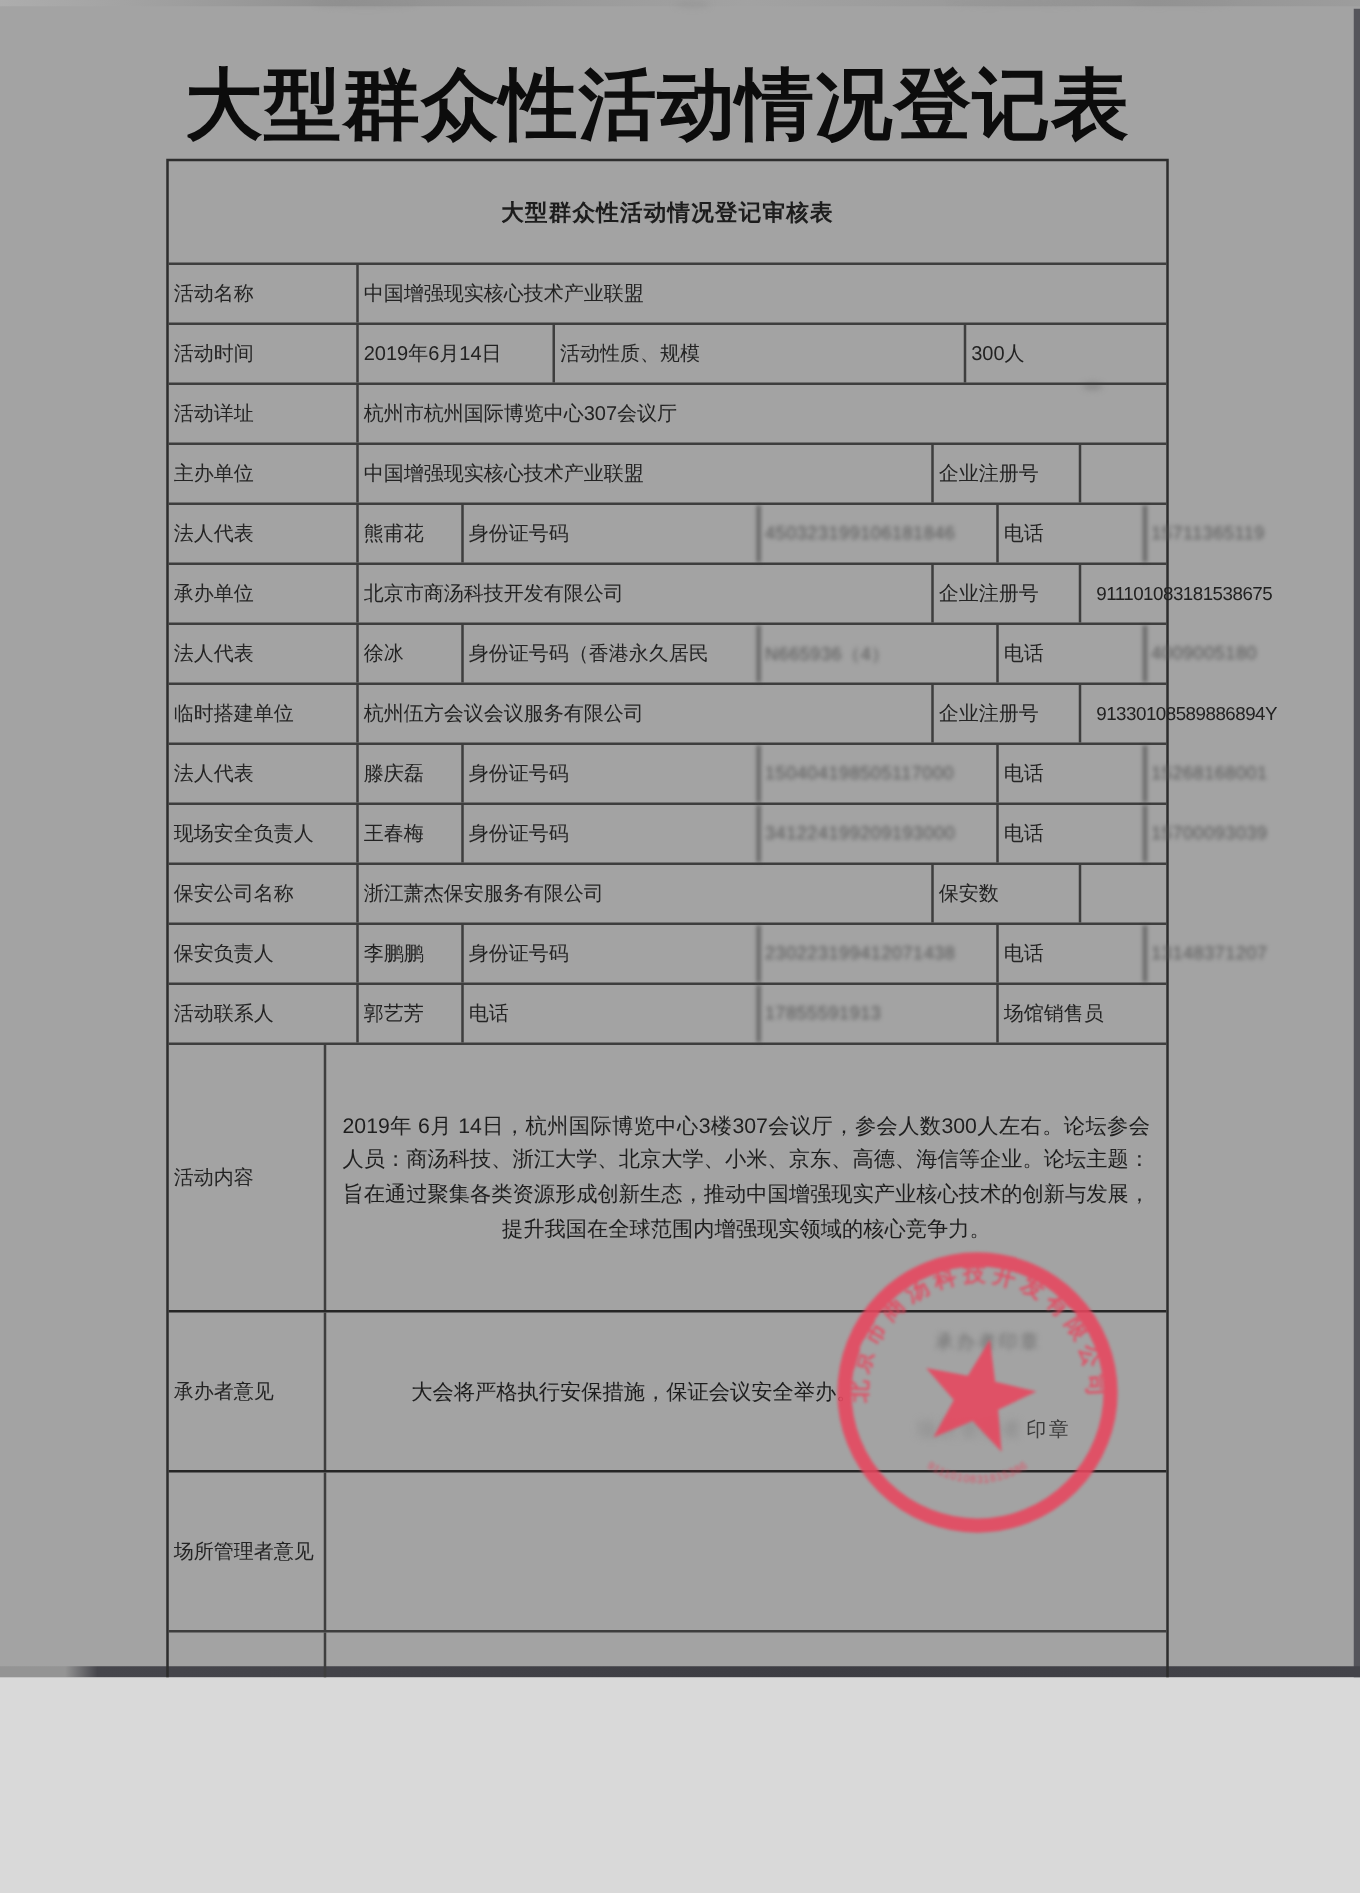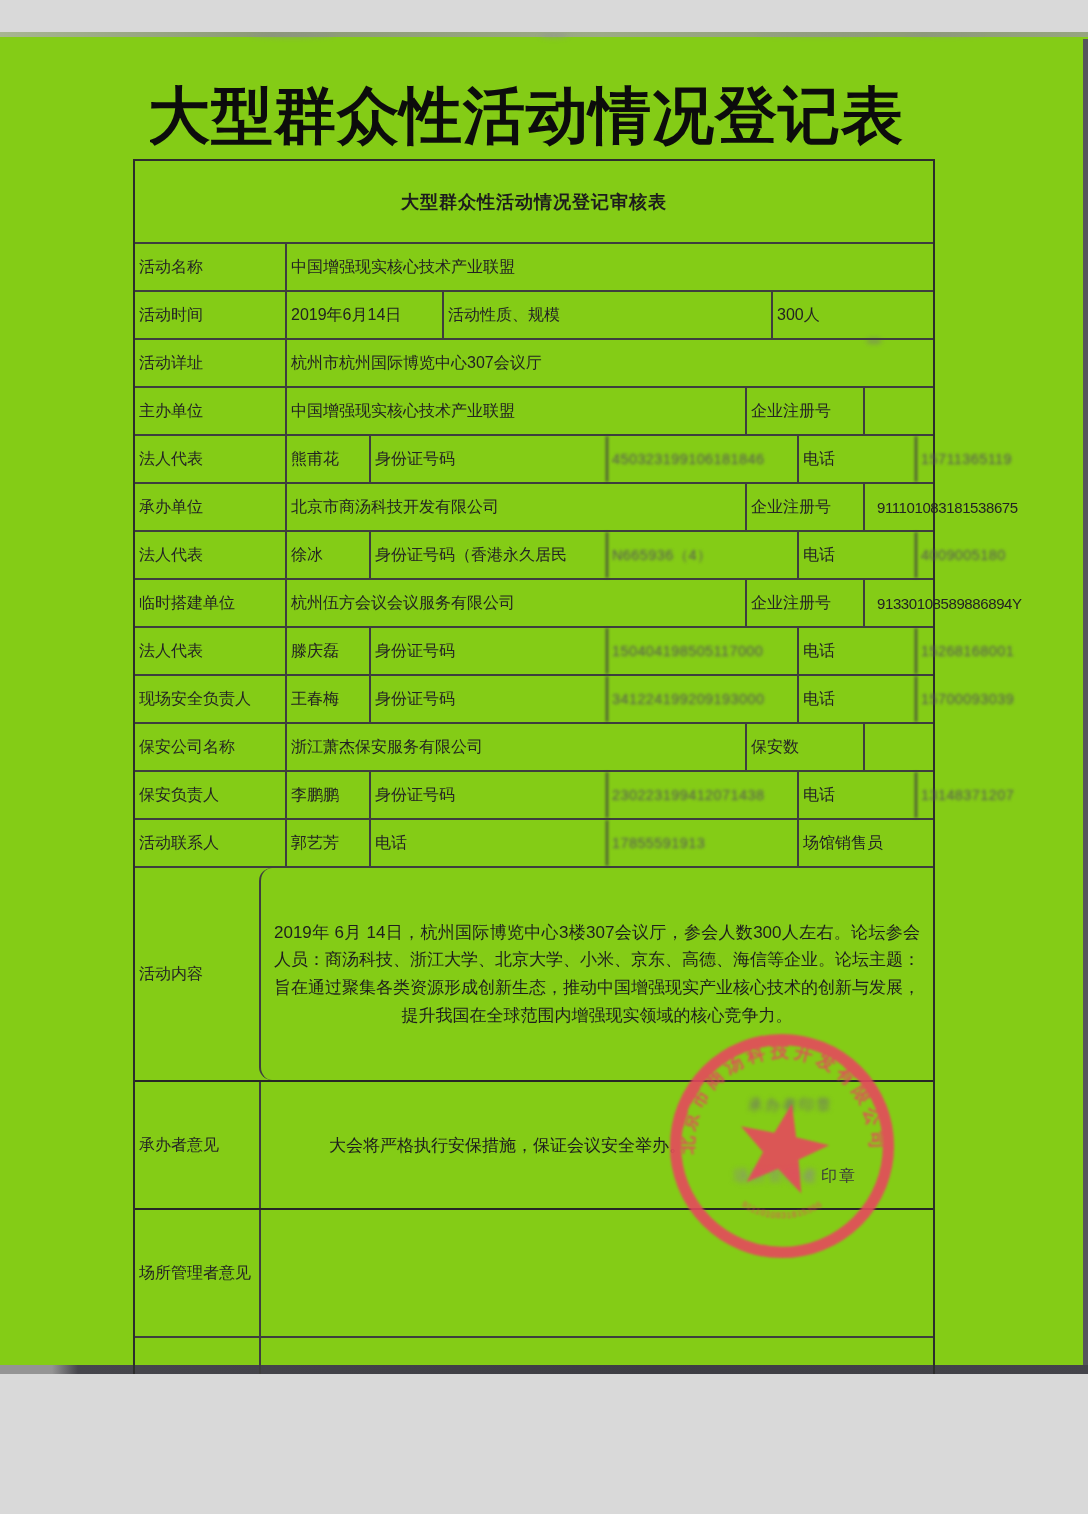--- a/index.html
+++ b/index.html
@@ -1,17 +1,17 @@
 <!DOCTYPE html>
 <html><head>
 <meta charset="utf-8">
 <style>
   html,body{margin:0;padding:0;background:#d9d9d9;}
-  .page{position:relative;width:1088px;height:1342px;background:#84cc16;overflow:hidden;
-        font-family:"Liberation Sans",sans-serif;color:#2b2b2b;margin-top:32px;}
+  .page{position:relative;width:1088px;height:1342px;background:#a3a3a3;overflow:hidden;
+        font-family:"Liberation Sans",sans-serif;color:#2b2b2b;}
 
   
   .edge-top{position:absolute;top:0;left:0;width:100%;height:5px;
     background:linear-gradient(90deg,#b0b0b0,#8c8c8c 25%,#a2a2a2 55%,#8f8f8f 85%,#9b9b9b);opacity:.8;}
   .edge-right{position:absolute;top:7px;right:0;width:5px;height:1507px;background:#55555b;}
   .edge-bottom{position:absolute;bottom:0;left:0;width:100%;height:9px;
     background:linear-gradient(90deg,#949494 0 52px,#46464c 78px,#3d3d43 60%,#44444a);}
   .smudge{position:absolute;background:#8f8f8f;border-radius:50%;filter:blur(2.5px);z-index:1;}
 
   .title{position:absolute;top:42px;left:0;width:1052px;text-align:center;
@@ -36,21 +36,21 @@
   .cdate{width:131px;flex:none;} .cnat{width:303px;flex:none;} .fx{flex:1;min-width:0;}
 
   .header-cell{justify-content:center;font-weight:bold;font-size:18px;letter-spacing:1px;color:#1d1d1d;}
   .label{color:#242424;}
   .val{color:#222;}
   .blur2{filter:blur(1.8px);color:#585858;font-size:14.5px;letter-spacing:.4px;white-space:nowrap;}
   .reg{font-size:15px;letter-spacing:-.4px;white-space:nowrap;padding-left:12px;}
 
   .content-inner{font-size:17px;line-height:1.62;text-align:justify;text-align-last:center;
     color:#1e1e1e;width:100%;}
-  .content-cell{padding:6px 13px;border-radius:13px;}
+  .content-cell{padding:6px 13px;}
   .op-text{padding-left:64px;font-size:17px;color:#1e1e1e;}
 
   
   .stamp{position:absolute;left:658px;top:990px;width:248px;height:248px;
     filter:blur(1.1px);opacity:.88;z-index:6;pointer-events:none;}
   .stamp-cap1{position:absolute;left:748px;top:1064px;font-size:15px;color:#6e6e6e;
     filter:blur(2.2px);letter-spacing:2px;z-index:3;}
   .stamp-cap2{position:absolute;left:733px;top:1134px;font-size:16px;z-index:3;white-space:nowrap;}
   .cap2-blur{color:#8a8a8a;filter:blur(2.8px);letter-spacing:1px;}
   .cap2-clear{color:#3b3b3b;letter-spacing:2px;margin-left:3px;}

